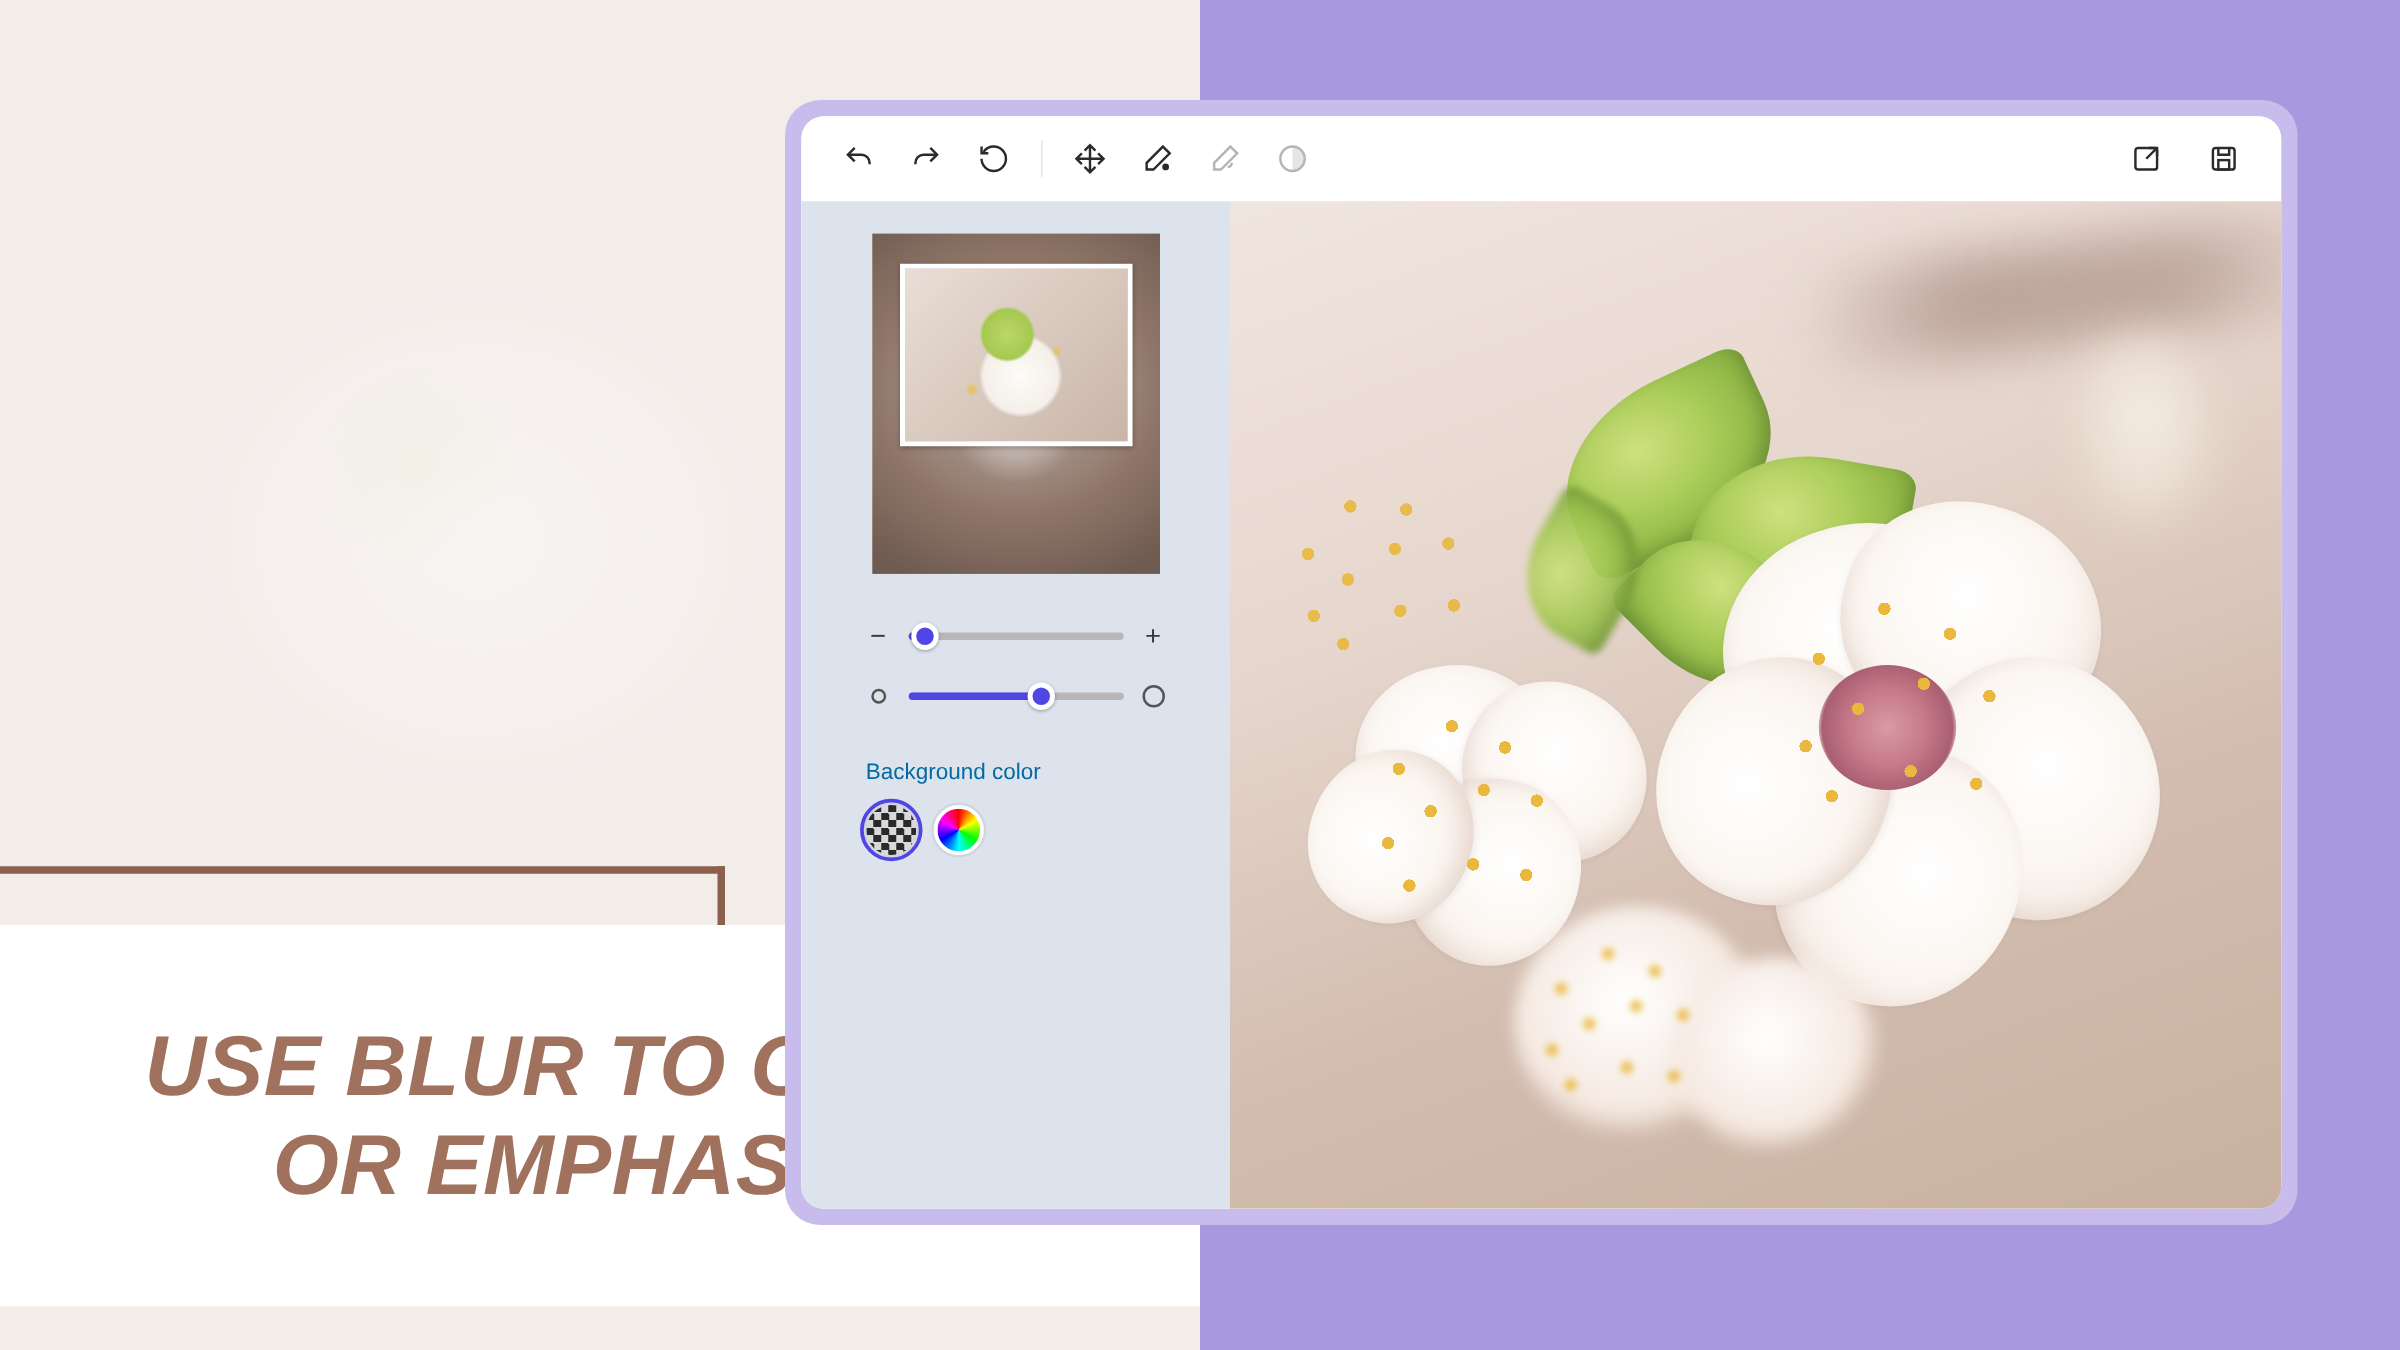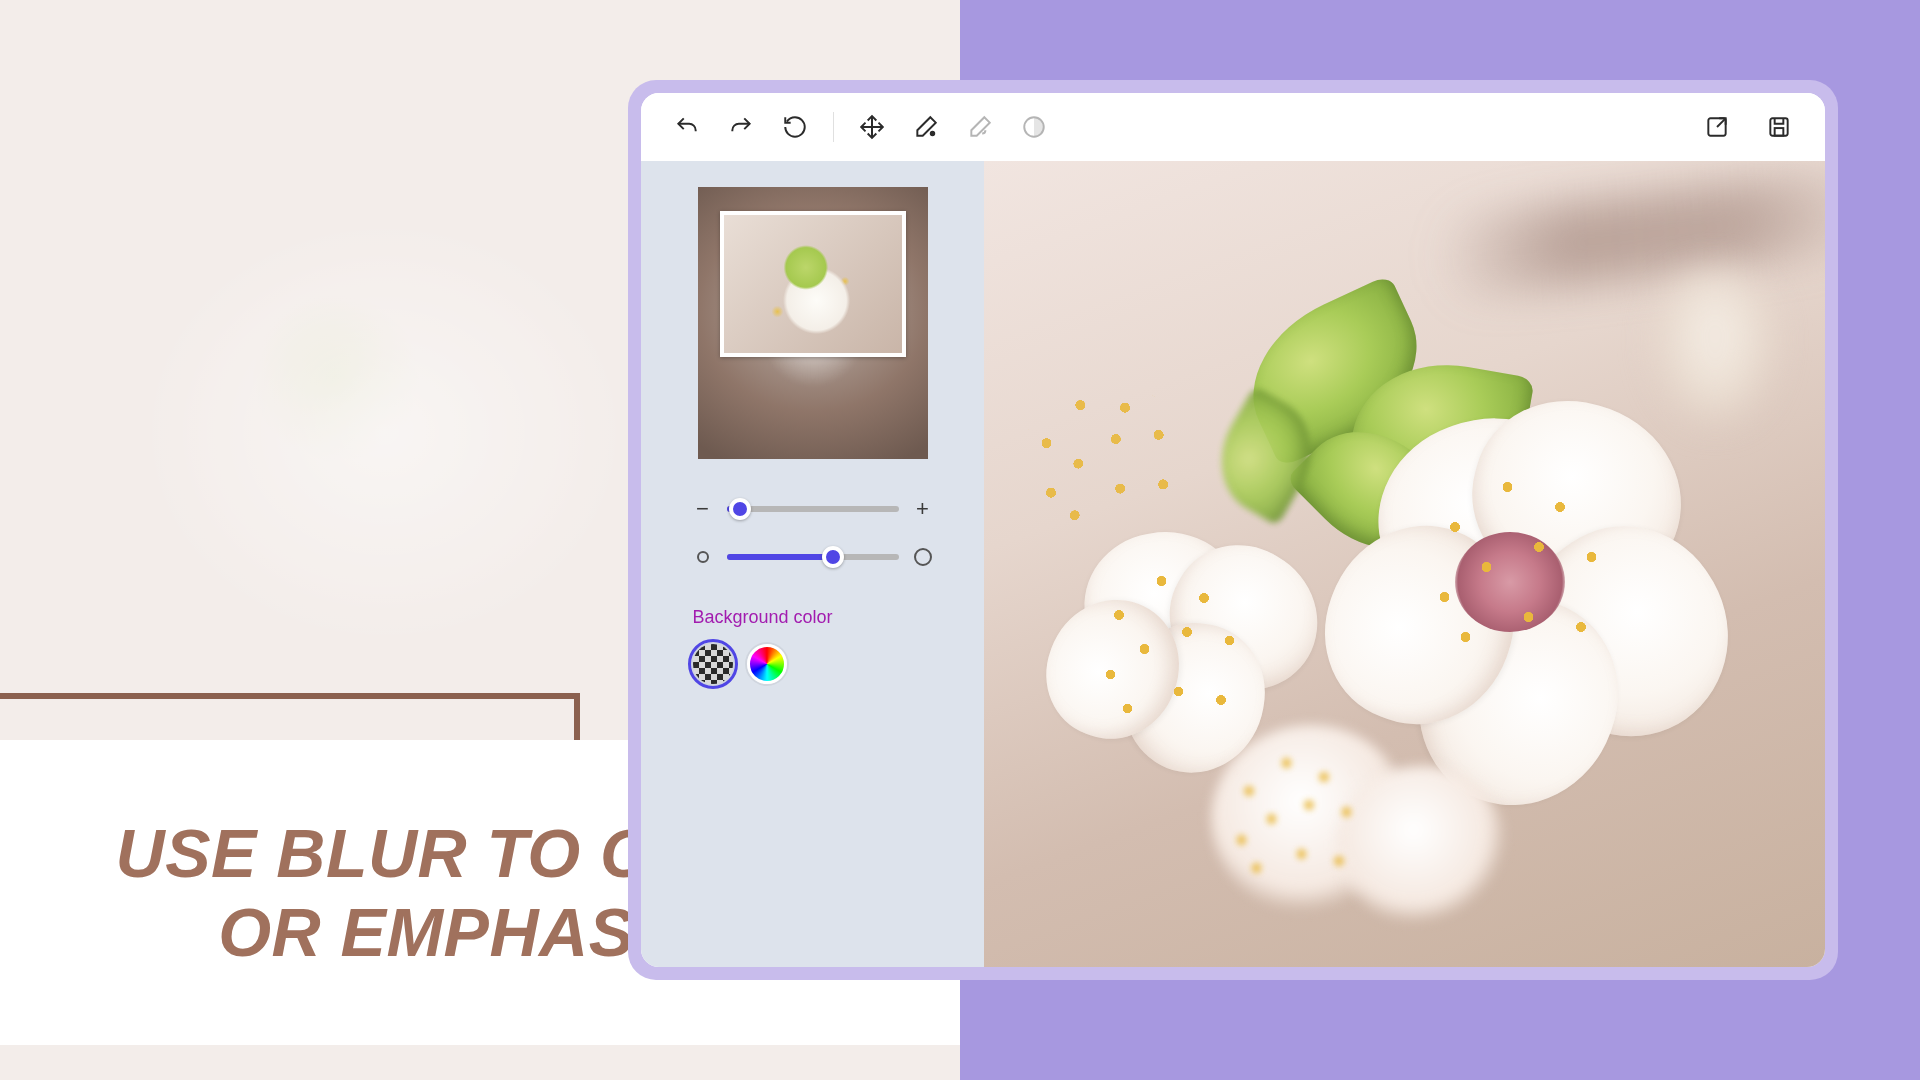--- a/index.html
+++ b/index.html
@@ -187,21 +187,21 @@
 .slider-thumb {
   position:absolute; top:50%;
   width:22px; height:22px; background:#5046e5;
   border:4px solid #fff; border-radius:50%;
   transform: translate(-50%, -50%);
   box-shadow: 0 1px 3px rgba(0,0,0,0.3);
 }
 
 
 .bg-color-section { width: 240px; margin-top: 40px; }
-.bg-color-label { font-size: 18px; color:#a21caf; margin-bottom: 16px; }
+.bg-color-label { font-size: 18px; color:#0369a1; margin-bottom: 16px; }
 .swatches { display:flex; gap: 14px; }
 .swatch {
   width:40px; height:40px; border-radius:50%; position:relative;
   box-shadow: 0 0 0 2px rgba(0,0,0,0.06);
   cursor: pointer;
 }
 .swatch.selected::after {
   content:""; position:absolute; inset:-5px; border-radius:50%;
   border:3px solid #5046e5;
 }

